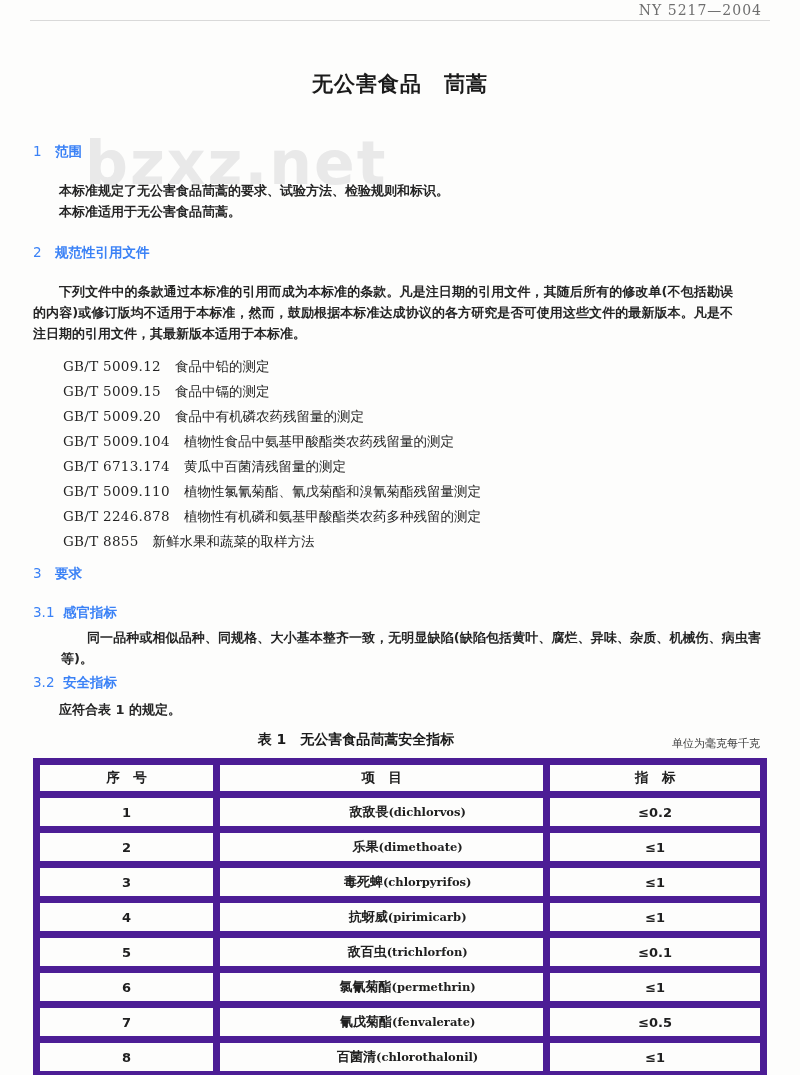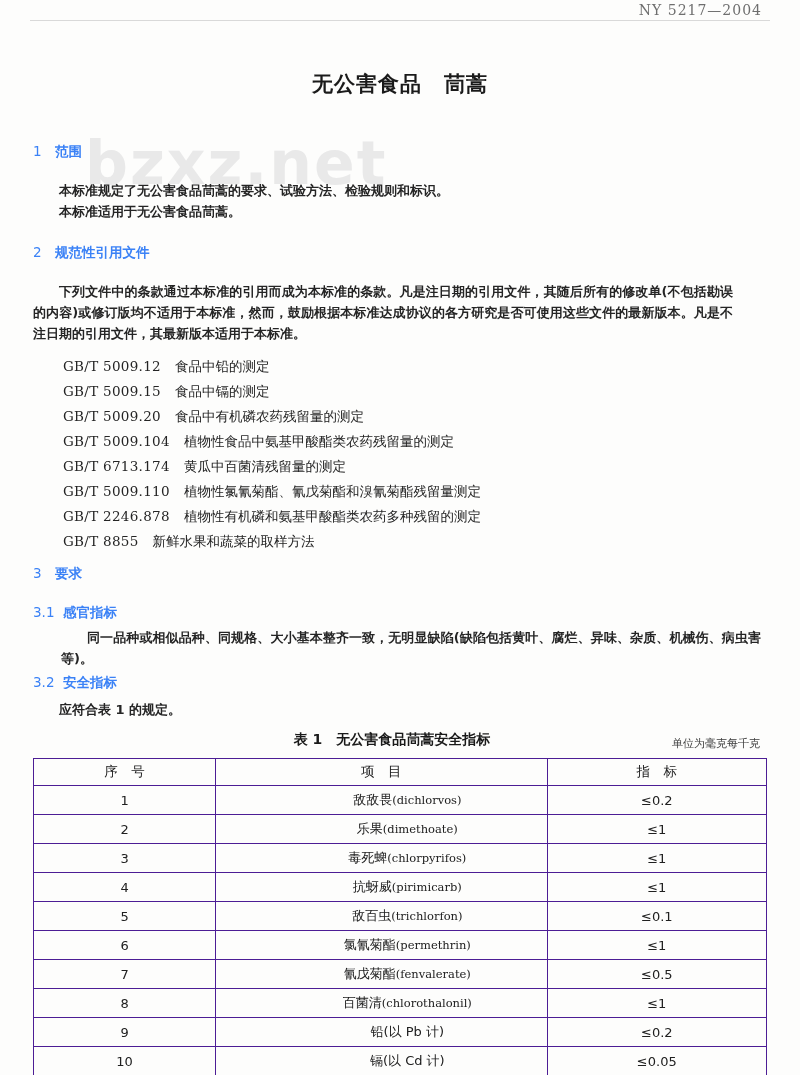--- a/index.html
+++ b/index.html
@@ -111,21 +111,20 @@
 
   .tbl-caption {
     position: absolute;
     top: 731px;
     left: 0;
     width: 712px;
     text-align: center;
     font-size: 14px;
     font-weight: bold;
     color: #1a1a1a;
-    padding-left: 36px;
   }
   .tbl-caption .gap { display: inline-block; width: 14px; }
 
   .tbl-unit {
     position: absolute;
     top: 736px;
     right: 40px;
     font-size: 11px;
     color: #3a3a3a;
   }
@@ -134,24 +133,24 @@
     position: absolute;
     top: 758px;
     left: 33px;
     width: 734px;
     border-collapse: collapse;
     font-size: 13px;
     color: #202020;
     background: transparent;
   }
   table.spec td, table.spec th {
-    border: 1px solid #4c1d95;
+    border: 7px solid #4c1d95;
     height: 28px;
     padding: 0 6px;
-    font-weight: normal;
+    font-weight: bold;
   }
   table.spec thead th {
     height: 26px;
     font-size: 13.5px;
   }
   table.spec .c-no { width: 196px; text-align: center; }
   table.spec .c-item { width: 300px; text-align: center; padding-left: 58px; }
   table.spec .c-idx { width: 238px; text-align: center; }
   table.spec thead .c-item { text-align: center; padding-left: 6px; }
   .en {

